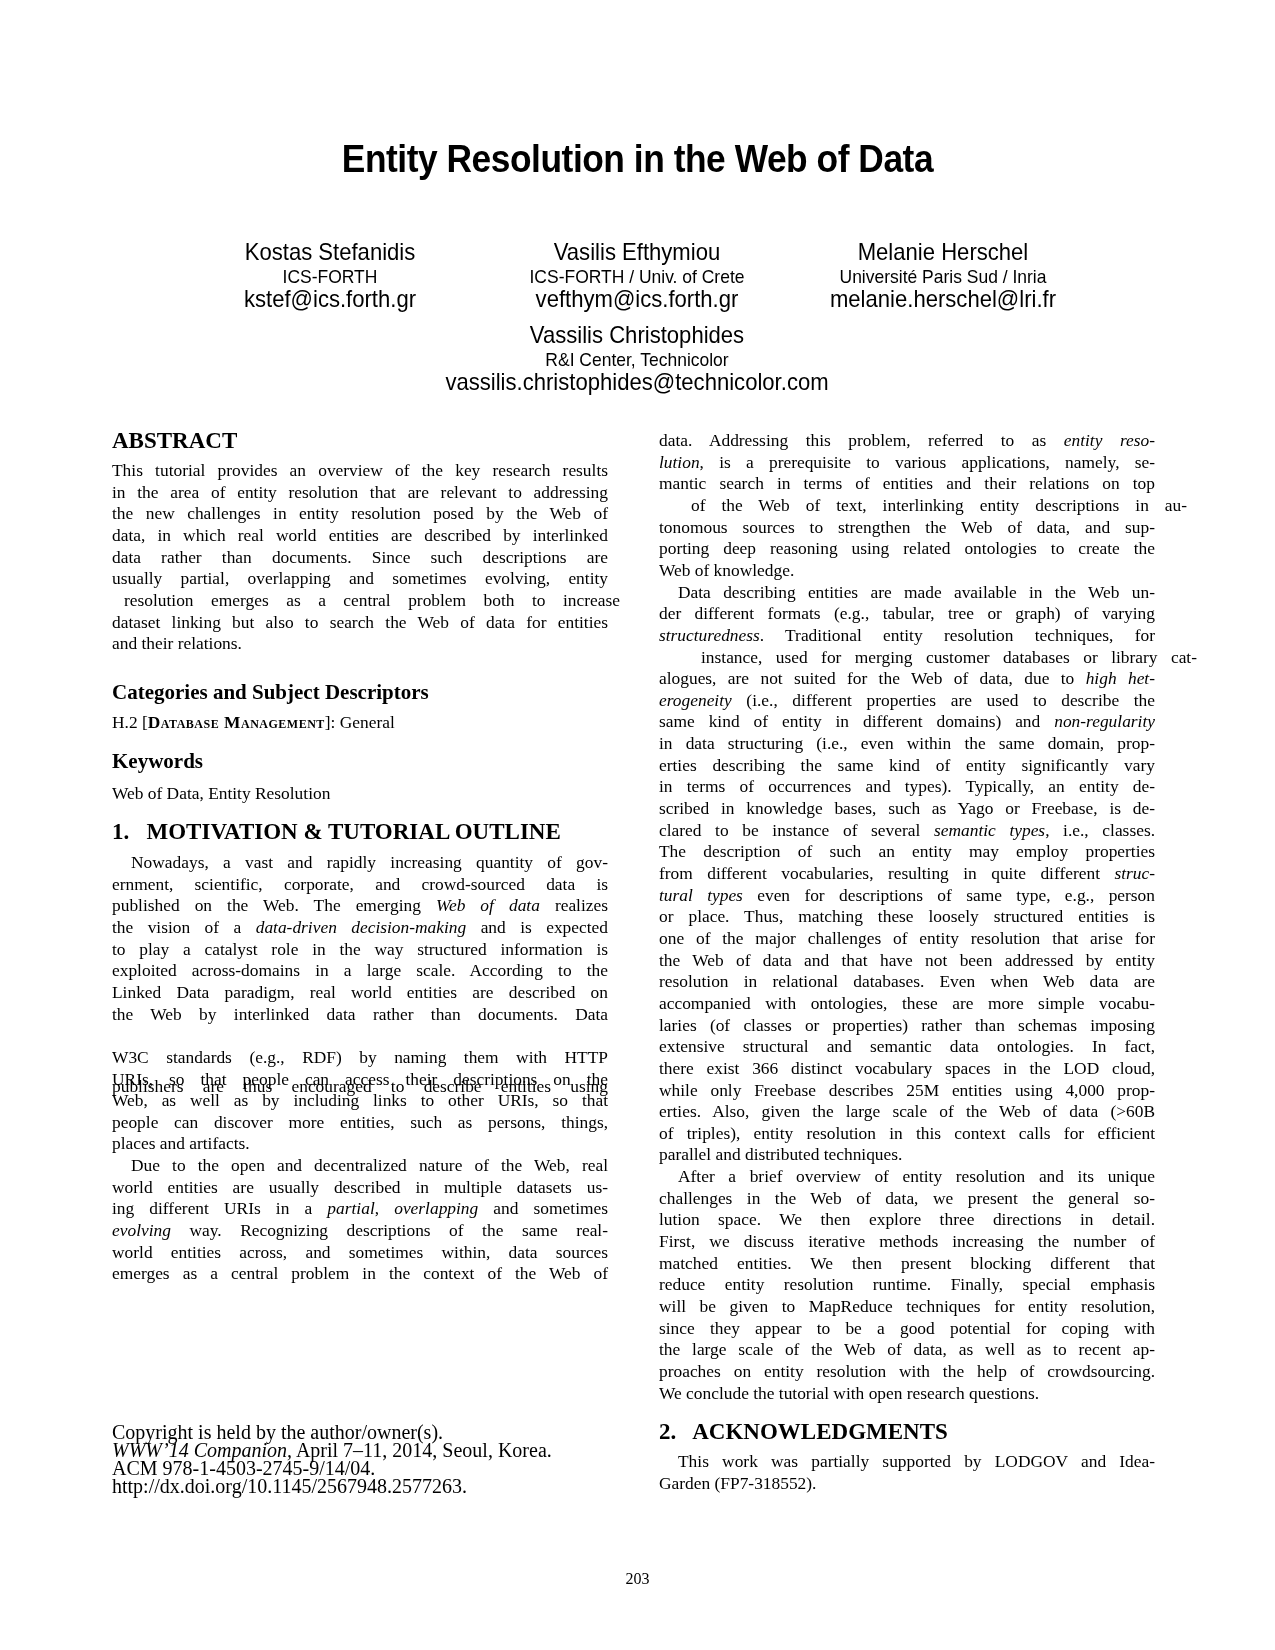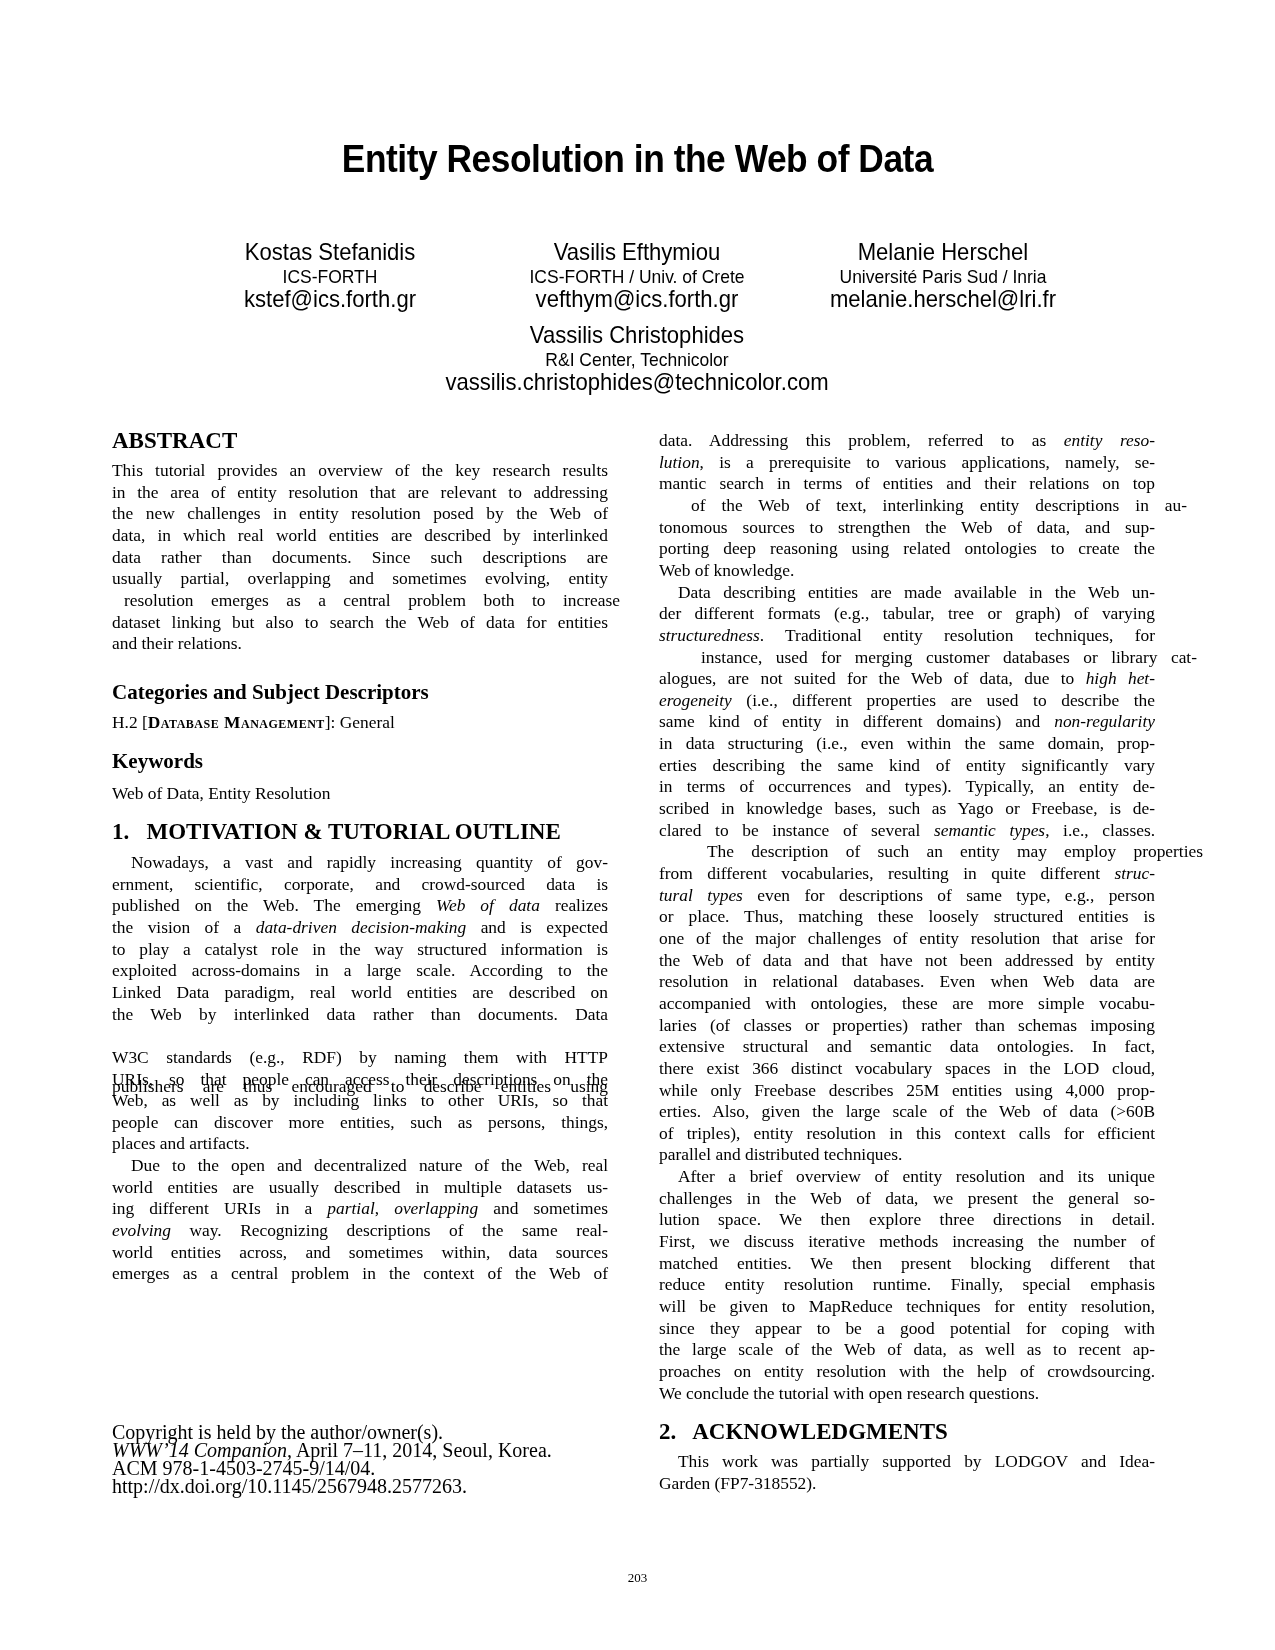--- a/index.html
+++ b/index.html
@@ -13,21 +13,21 @@
   .author .aff { font-size: 19px; transform: scaleX(0.92); display: block; margin-top: 3px; }
   .author .email { font-size: 24px; transform: scaleX(0.92); display: block; margin-top: 1px; }
   .col { position: absolute; }
   .line { position: absolute; left: 0; white-space: nowrap; font-size: 17.4px; line-height: 20px; }
   .just { text-align: justify; text-align-last: justify; white-space: normal; }
   .h1 { position: absolute; left: 0; font-size: 23px; font-weight: bold; white-space: nowrap; }
   .h2 { position: absolute; left: 0; font-size: 21px; font-weight: bold; white-space: nowrap; }
   em { font-style: italic; }
   .sc { font-weight: bold; font-variant: small-caps; letter-spacing: 0.5px; }
   .foot { position: absolute; left: 112px; font-size: 20px; line-height: 17.5px; white-space: nowrap; }
-  #page-num { position: absolute; left: 0; width: 1275px; text-align: center; top: 1570px; font-size: 13px; }
+  #page-num { position: absolute; left: 0; width: 1275px; text-align: center; top: 1570px; font-size: 16px; }
 </style>
 </head>
 <body>
 
 <div id="title" class="sans">Entity Resolution in the Web of Data</div>
 
 <div class="author sans" style="left:220px; width:220px; top:240px;">
   <span class="name">Kostas Stefanidis</span>
   <span class="aff">ICS-FORTH</span>
   <span class="email">kstef@ics.forth.gr</span>
@@ -114,21 +114,21 @@
       <div class="line just" style="top: 624.85px; width: 496px;"><em>structuredness</em>. Traditional entity resolution techniques, for</div>
       <div class="line just" style="top: 646.5px; width: 496px; margin-left: 42px;">instance, used for merging customer databases or library cat-</div>
       <div class="line just" style="top: 668.15px; width: 496px;">alogues, are not suited for the Web of data, due to <em>high het-</em></div>
       <div class="line just" style="top: 689.8px; width: 496px;"><em>erogeneity</em> (i.e., different properties are used to describe the</div>
       <div class="line just" style="top: 711.45px; width: 496px;">same kind of entity in different domains) and <em>non-regularity</em></div>
       <div class="line just" style="top: 733.1px; width: 496px;">in data structuring (i.e., even within the same domain, prop-</div>
       <div class="line just" style="top: 754.75px; width: 496px;">erties describing the same kind of entity significantly vary</div>
       <div class="line just" style="top: 776.4px; width: 496px;">in terms of occurrences and types). Typically, an entity de-</div>
       <div class="line just" style="top: 798.05px; width: 496px;">scribed in knowledge bases, such as Yago or Freebase, is de-</div>
       <div class="line just" style="top: 819.7px; width: 496px;">clared to be instance of several <em>semantic types</em>, i.e., classes.</div>
-      <div class="line just" style="top: 841.35px; width: 496px; margin-left: 48px;">The description of such an entity may employ properties</div>
+      <div class="line just" style="top: 841.35px; width: 496px;">The description of such an entity may employ properties</div>
       <div class="line just" style="top: 863px; width: 496px;">from different vocabularies, resulting in quite different <em>struc-</em></div>
       <div class="line just" style="top: 884.65px; width: 496px;"><em>tural types</em> even for descriptions of same type, e.g., person</div>
       <div class="line just" style="top: 906.3px; width: 496px;">or place. Thus, matching these loosely structured entities is</div>
       <div class="line just" style="top: 927.95px; width: 496px;">one of the major challenges of entity resolution that arise for</div>
       <div class="line just" style="top: 949.6px; width: 496px;">the Web of data and that have not been addressed by entity</div>
       <div class="line just" style="top: 971.25px; width: 496px;">resolution in relational databases. Even when Web data are</div>
       <div class="line just" style="top: 992.9px; width: 496px;">accompanied with ontologies, these are more simple vocabu-</div>
       <div class="line just" style="top: 1014.55px; width: 496px;">laries (of classes or properties) rather than schemas imposing</div>
       <div class="line just" style="top: 1036.2px; width: 496px;">extensive structural and semantic data ontologies. In fact,</div>
       <div class="line just" style="top: 1057.85px; width: 496px;">there exist 366 distinct vocabulary spaces in the LOD cloud,</div>

